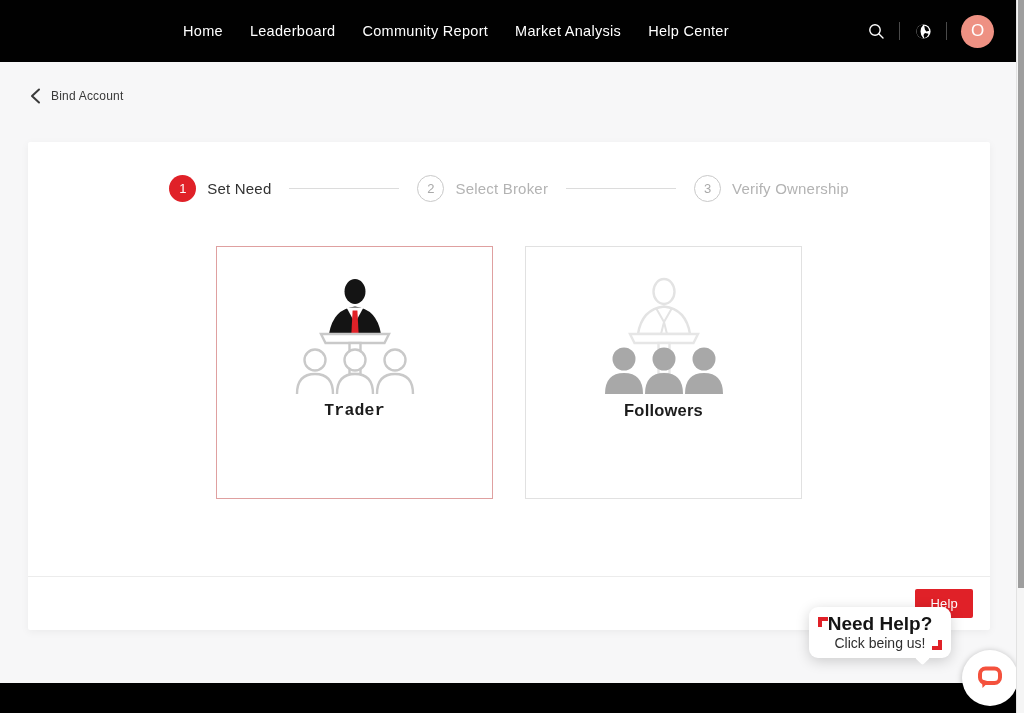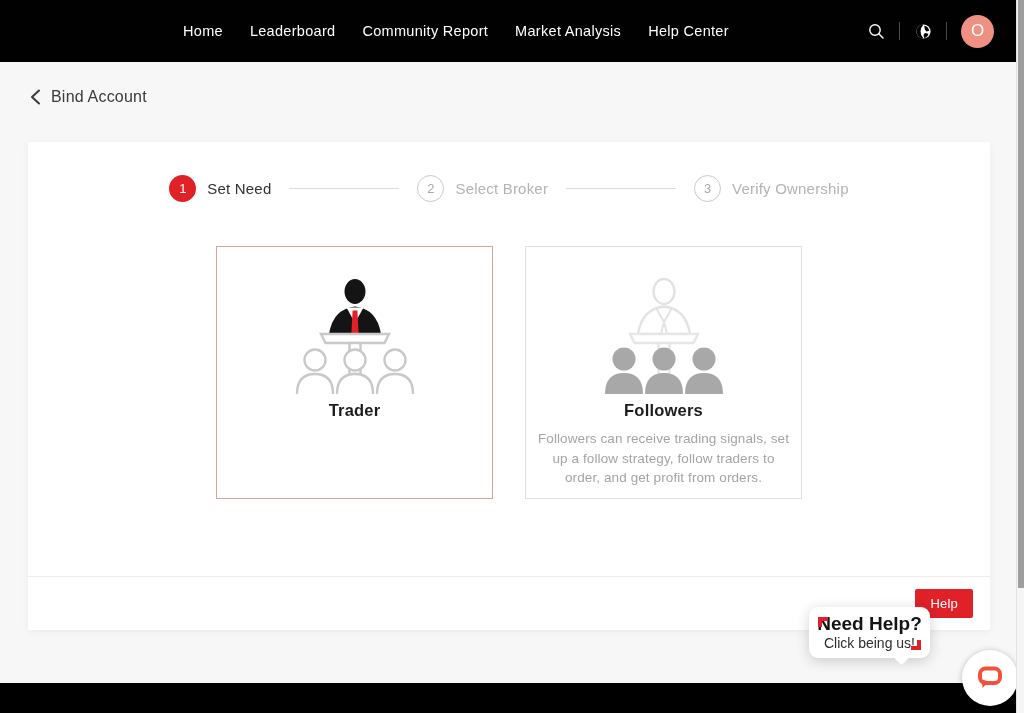--- a/index.html
+++ b/index.html
@@ -15,21 +15,21 @@
   .nav-right { position:absolute; right:30px; top:0; height:62px; display:flex; align-items:center; gap:14px; }
   .nav-icon { width:18px; height:18px; display:flex; align-items:center; justify-content:center; cursor:pointer; }
   .nav-divider { width:1px; height:18px; background:#4a4a4a; }
   .avatar { width:33px; height:33px; border-radius:50%; background:var(--color-avatar,#ee9183);
             display:flex; align-items:center; justify-content:center; color:#ffffff;
             font-size:17px; font-weight:500; cursor:pointer; }
 
   
   .back-row { position:absolute; top:88px; left:30px; display:flex; align-items:center; gap:10px; cursor:pointer; }
   .back-row svg { display:block; }
-  .back-title { font-size:16px; color:#3a3a3a; font-weight:500; letter-spacing:.2px; }
+  .back-title { font-size:12px; color:#3a3a3a; font-weight:500; letter-spacing:.2px; }
 
   
   .panel { position:absolute; top:142px; left:28px; width:962px; height:488px; background:#ffffff;
            border-radius:2px; box-shadow:0 2px 8px rgba(0,0,0,0.05); }
 
   
   .stepper { display:flex; align-items:center; justify-content:center; padding-top:33px; }
   .step { display:flex; align-items:center; gap:11px; }
   .step-circle { width:27px; height:27px; border-radius:50%; display:flex; align-items:center;
                  justify-content:center; font-size:13px; }
@@ -37,34 +37,34 @@
   .step.inactive .step-circle { background:#ffffff; border:1.5px solid #c9c9c9; color:#a9a9a9; }
   .step-label { font-size:15px; letter-spacing:.2px; white-space:nowrap; }
   .step.active .step-label { color:#323232; font-weight:500; }
   .step.inactive .step-label { color:#b3b3b3; }
   .step-line { width:110px; height:1px; background:#dcdcdc; margin:0 18px; }
 
   
   .cards { display:flex; justify-content:center; gap:32px; margin-top:44px; }
   .role-card { width:277px; height:253px; background:#ffffff; border:1px solid #e1e1e1;
                text-align:center; padding-top:30px; cursor:pointer; }
-  .role-card.selected { border:1px solid #dfa0a0; }
+  .role-card.selected { border:1px solid #dfa0a0;font-family:Liberation Mono, monospace; }
   .role-icon { display:flex; justify-content:center; }
   .role-title { margin-top:6px; font-size:16.5px; font-weight:600; color:#1c1c1c; letter-spacing:.2px; }
   .role-desc { margin:9px auto 0; width:258px; font-size:13.5px; line-height:1.45; color:#a4a4a4; letter-spacing:.1px; }
 
   
   .panel-divider { position:absolute; left:0; right:0; top:434px; border-top:1px solid #ececec; }
   .panel-footer { position:absolute; left:0; right:0; top:435px; height:53px; display:flex;
                   align-items:center; justify-content:flex-end; padding-right:17px; }
   .next-btn { background:var(--color-brand-red,#e02128); color:#ffffff; border:none; height:29px;
               padding:0 15px; font-size:13px; font-family:inherit; border-radius:2px; cursor:pointer; letter-spacing:.2px; }
 
   
-  .help-tip { position:absolute; left:809px; top:607px; width:121px; height:51px; background:#ffffff;
+  .help-tip { position:absolute; left:809px; top:607px; width:142px; height:51px; background:#ffffff;
               border-radius:9px; box-shadow:0 3px 14px rgba(0,0,0,0.18); z-index:30; cursor:pointer;
               display:flex; flex-direction:column; align-items:center; justify-content:center; }
   .help-title { font-size:19px; font-weight:700; color:#141414; line-height:1.1; }
   .help-sub { font-size:14px; color:#2e2e2e; margin-top:1px; }
   .bracket { position:absolute; width:10px; height:10px; }
   .bracket-tl { left:9px; top:10px; border-top:4px solid var(--color-brand-red,#e02128);
                 border-left:4px solid var(--color-brand-red,#e02128); }
   .bracket-br { right:9px; bottom:8px; border-bottom:4px solid var(--color-brand-red,#e02128);
                 border-right:4px solid var(--color-brand-red,#e02128); }
   .help-tail { position:absolute; bottom:-5px; right:23px; width:11px; height:11px; background:#ffffff;
@@ -174,21 +174,20 @@
             <rect x="64.5" y="66" width="11" height="31" fill="#ffffff" stroke="#e6e6e6" stroke-width="2.4"></rect>
             <circle cx="30" cy="82" r="11.5" fill="#a8a8a8"></circle>
             <circle cx="70" cy="82" r="11.5" fill="#a8a8a8"></circle>
             <circle cx="110" cy="82" r="11.5" fill="#a8a8a8"></circle>
             <path d="M11 117 Q11 96 30 96 Q49 96 49 117 Z" fill="#a8a8a8"></path>
             <path d="M51 117 Q51 96 70 96 Q89 96 89 117 Z" fill="#a8a8a8"></path>
             <path d="M91 117 Q91 96 110 96 Q129 96 129 117 Z" fill="#a8a8a8"></path>
           </svg>
         </div>
         <div class="role-title">Followers</div>
-        <p class="role-desc">Followers can receive trading signals, set up a follow strategy, follow traders to order, and get profit from orders.</p>
       </div>
 
     </div>
 
     <div class="panel-divider"></div>
     <div class="panel-footer">
       <button class="next-btn">Help</button>
     </div>
   </section>
 

